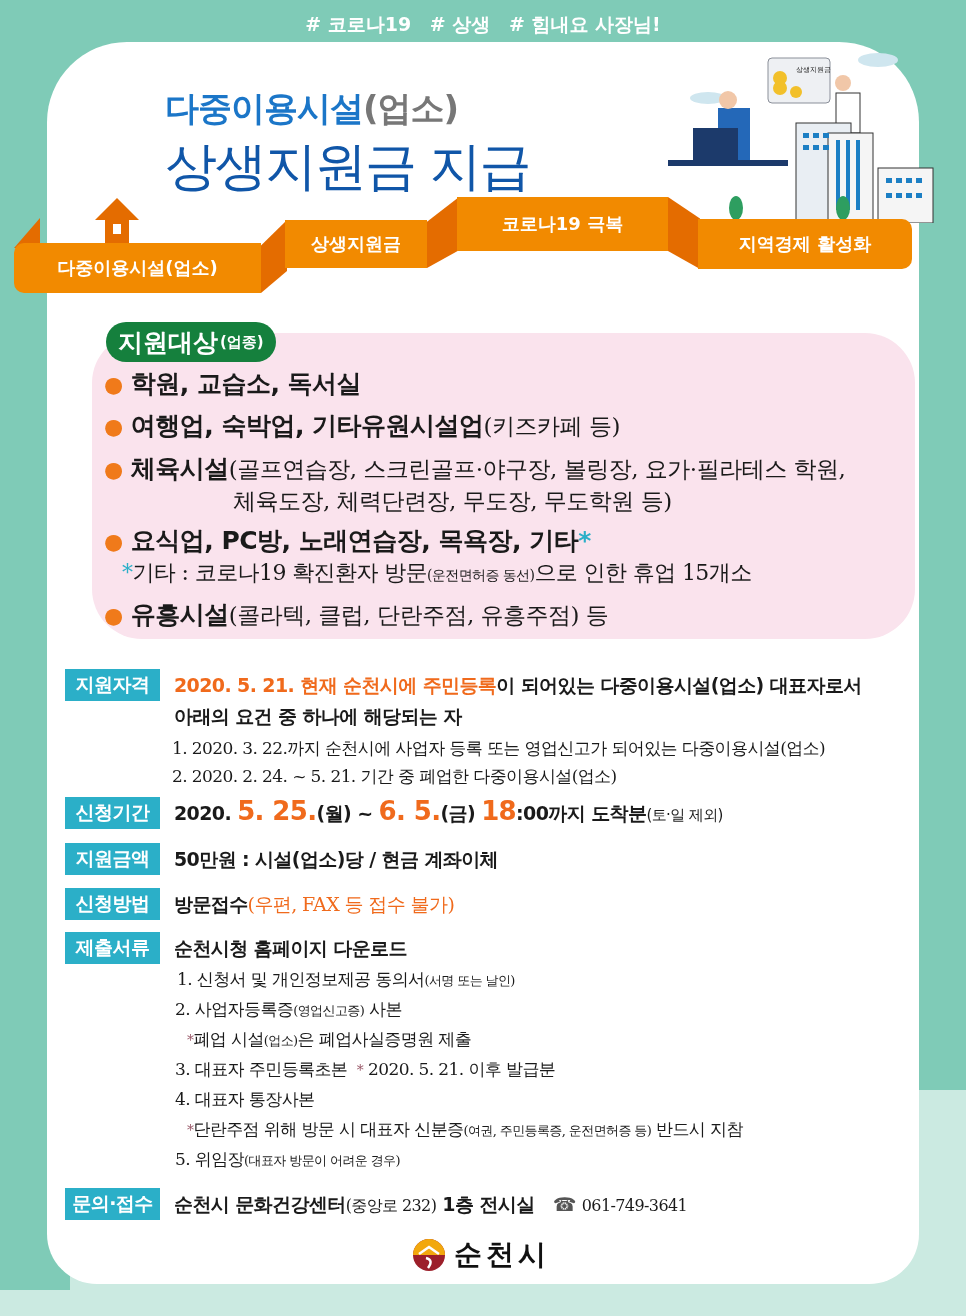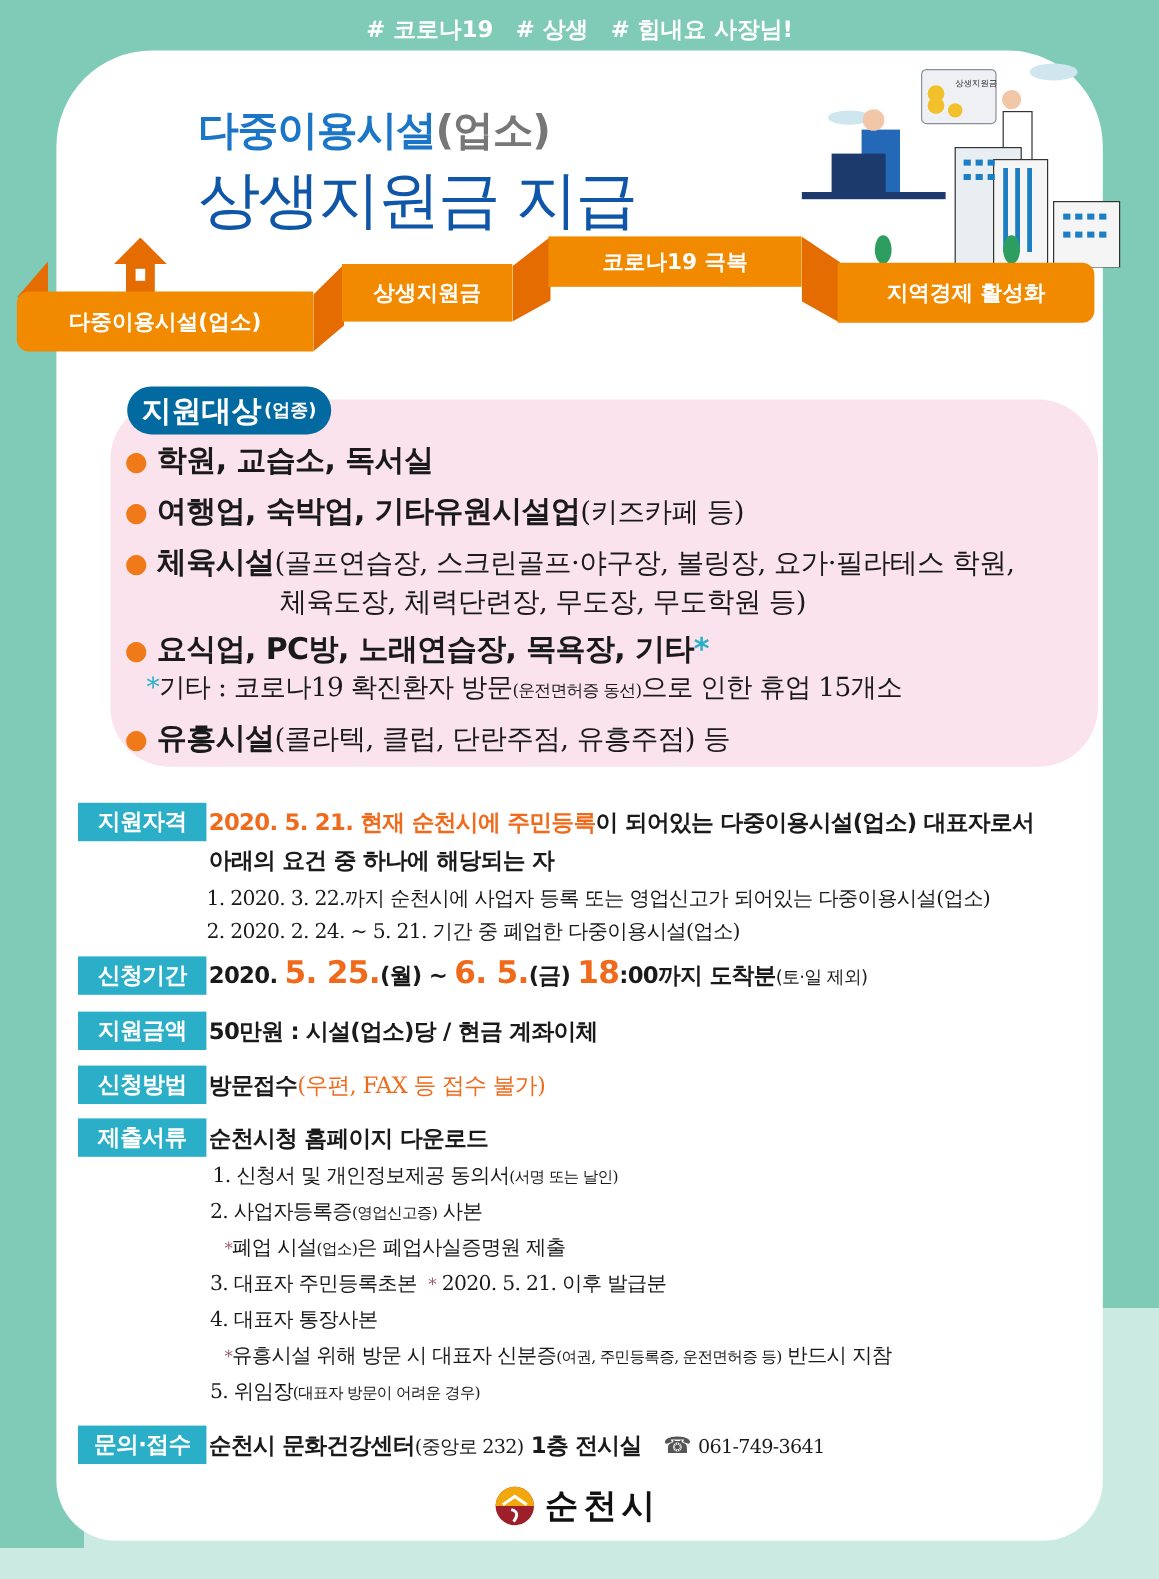--- a/index.html
+++ b/index.html
@@ -11,41 +11,41 @@
   .card { position: absolute; left: 47px; top: 42px; width: 872px; height: 1242px; background: #fff; border-radius: 80px 80px 50px 50px; }
   .side-left { position: absolute; left: 0; top: 290px; width: 70px; height: 1000px; background: #7fcbb7; border-radius: 0 40px 0 0; }
   .title1 { position: absolute; left: 165px; top: 86px; font-size: 34px; font-weight: bold; color: #1b76c8; letter-spacing: -1px; }
   .title1 .paren { color: #777; }
   .title2 { position: absolute; left: 165px; top: 132px; font-size: 52px; font-weight: normal; color: #1056a8; letter-spacing: -2px; }
 
   
   .step { position: absolute; background: #f28a00; color: #fff; font-size: 18px; font-weight: bold; display: flex; align-items: center; justify-content: center; }
   .step1 { left: 14px; top: 243px; width: 247px; height: 50px; border-radius: 10px 0 0 10px; }
   .step2 { left: 285px; top: 220px; width: 142px; height: 48px; }
-  .step3 { left: 457px; top: 197px; width: 211px; height: 42px; }
+  .step3 { left: 457px; top: 197px; width: 211px; height: 54px; }
   .step4 { left: 698px; top: 219px; width: 214px; height: 50px; border-radius: 0 10px 10px 0; }
   .riser { position: absolute; background: #e46c00; }
   .house { position: absolute; left: 95px; top: 198px; width: 44px; height: 46px; }
 
   .illus { position: absolute; left: 668px; top: 48px; width: 270px; height: 175px; }
 
   
   .target-box { position: absolute; left: 92px; top: 333px; width: 823px; height: 306px; background: #fae3ed; border-radius: 50px 50px 50px 50px; }
-  .target-pill { position: absolute; left: 106px; top: 322px; height: 40px; padding: 0 12px; background: #0369a1; color: #fff; border-radius: 22px; font-size: 25px; font-weight: bold; display: flex; align-items: center; }
+  .target-pill { position: absolute; left: 106px; top: 322px; height: 40px; padding: 0 12px; background: #15803d; color: #fff; border-radius: 22px; font-size: 25px; font-weight: bold; display: flex; align-items: center; }
   .target-pill small { font-size: 15px; font-weight: bold; margin-left: 2px; }
   .t-item { position: absolute; left: 104px; font-size: 25px; font-weight: bold; color: #1a1a1a; letter-spacing: -0.5px; white-space: nowrap; }
   .t-item .bul { color: #f07a1a; font-size: 22px; margin-right: 8px; }
   .t-item .light { font-weight: normal; font-family: "DejaVu Serif", serif; font-size: 23px; }
   .t-sub { position: absolute; left: 233px; font-size: 23px; font-family: "DejaVu Serif", serif; letter-spacing: -0.5px; white-space: nowrap; }
   .star { color: #2bafc8; }
   .t-note { position: absolute; left: 122px; top: 558px; font-size: 22px; font-family: "DejaVu Serif", serif; letter-spacing: -0.6px; white-space: nowrap; }
   .t-note small { font-size: 14px; }
 
   
-  .lbl { position: absolute; left: 65px; width: 107px; height: 32px; background: #2bafc8; color: #fff; font-size: 19px; font-weight: bold; display: flex; align-items: center; justify-content: center; letter-spacing: -0.5px; }
+  .lbl { position: absolute; left: 65px; width: 95px; height: 32px; background: #2bafc8; color: #fff; font-size: 19px; font-weight: bold; display: flex; align-items: center; justify-content: center; letter-spacing: -0.5px; }
   .row { position: absolute; left: 174px; font-size: 19px; font-weight: bold; white-space: nowrap; letter-spacing: -0.6px; }
   .orange { color: #f06a1c; }
   .sub { position: absolute; left: 172px; font-size: 17px; font-family: "DejaVu Serif", serif; white-space: nowrap; letter-spacing: -0.6px; }
   .sub small { font-size: 13px; }
   .big { font-size: 26px; }
   .note-star { color: #9a5a6a; font-size: 14px; }
   .logo { position: absolute; left: 412px; top: 1236px; display: flex; align-items: center; gap: 8px; text-align: right; }
   .logo-text { font-size: 28px; font-weight: bold; letter-spacing: 4px; color: #111; }
 </style>
 </head>
@@ -179,21 +179,21 @@
   <span>2. 사업자등록증</span><small>(영업신고증)</small><span> 사본</span>
 </div>
 <div class="sub" style="top:1028px;left:187px;">
   <span class="note-star">*</span><span>폐업 시설</span><small>(업소)</small><span>은 폐업사실증명원 제출</span>
 </div>
 <div class="sub" style="top:1058px;left:175px;">
   <span>3. 대표자 주민등록초본</span>&nbsp;&nbsp;<span class="note-star">*</span><span> 2020. 5. 21. 이후 발급분</span>
 </div>
 <div class="sub" style="top:1088px;left:175px;">4. 대표자 통장사본</div>
 <div class="sub" style="top:1118px;left:187px;">
-  <span class="note-star">*</span><span>유흥시설 위해 방문 시 대표자 신분증</span><small>(여권, 주민등록증, 운전면허증 등)</small><span> 반드시 지참</span>
+  <span class="note-star">*</span><span>단란주점 위해 방문 시 대표자 신분증</span><small>(여권, 주민등록증, 운전면허증 등)</small><span> 반드시 지참</span>
 </div>
 <div class="sub" style="top:1148px;left:175px;">
   <span>5. 위임장</span><small>(대표자 방문이 어려운 경우)</small>
 </div>
 
 <div class="lbl" style="top:1188px;">문의·접수</div>
 <div class="row" style="top:1192px;">
   <span>순천시 문화건강센터</span><span style="font-weight:normal;font-family:'DejaVu Serif',serif;font-size:16px">(중앙로 232)</span><span> 1층 전시실</span>
   &nbsp;&nbsp;<span style="font-weight:normal;color:#555">☎</span>
   <span style="font-weight:normal;font-family:'DejaVu Serif',serif;font-size:16px">061-749-3641</span>

